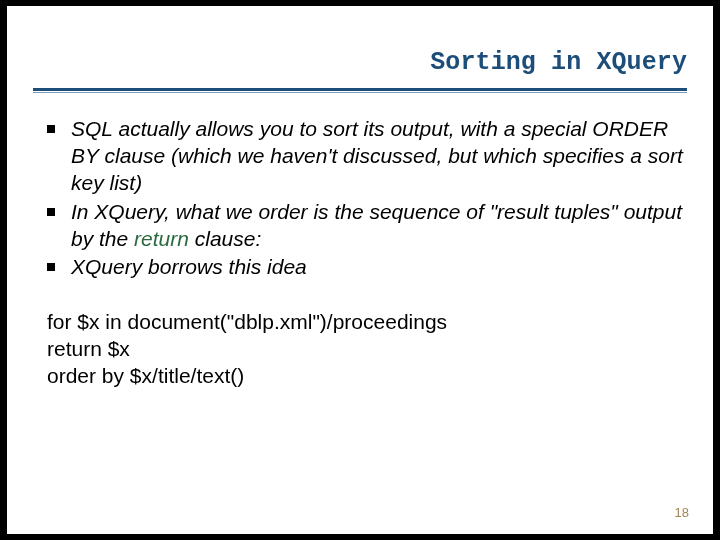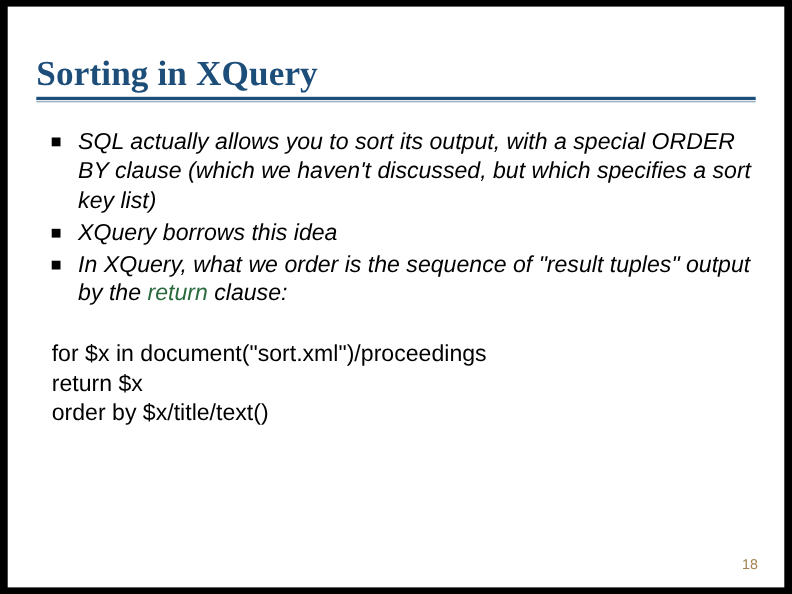--- a/index.html
+++ b/index.html
@@ -17,25 +17,26 @@
     left: 7px;
     width: 706px;
     height: 528px;
     background: #ffffff;
   }
   .title {
     position: absolute;
     top: 42px;
     left: 26px;
     right: 26px;
-    font-size: 32px;
+    font-size: 25px;
     font-weight: bold;
     color: #1d4e79;
-    font-family: Liberation Serif, serif;
+    font-family: Liberation Mono, monospace;
     letter-spacing: 0.1px;
+    text-align: right;
   }
   .title-rule {
     position: absolute;
     top: 82px;
     left: 26px;
     right: 26px;
     height: 3px;
     background: #1d4e79;
   }
   .title-rule2 {
@@ -98,25 +99,25 @@
 <body>
 
 <div class="slide">
   <div class="title">Sorting in XQuery</div>
   <div class="title-rule"></div>
   <div class="title-rule2"></div>
 
   <div class="body">
     <ul class="bullets">
       <li>SQL actually allows you to sort its output, with a special ORDER BY clause (which we haven't discussed, but which specifies a sort key list)</li>
+      <li><span>In XQuery, what we order is the sequence of "result tuples" output by the </span><span class="highlight">return</span><span> clause:</span></li>
       <li>XQuery borrows this idea</li>
-      <li><span>In XQuery, what we order is the sequence of "result tuples" output by the </span><span class="highlight">return</span><span> clause:</span></li>
     </ul>
 
     <div class="code">
-      <div>for $x in document("sort.xml")/proceedings</div>
+      <div>for $x in document("dblp.xml")/proceedings</div>
       <div>return $x</div>
       <div>order by $x/title/text()</div>
     </div>
   </div>
 
   <div class="pagenum">18</div>
 </div>
 
 </body></html>

